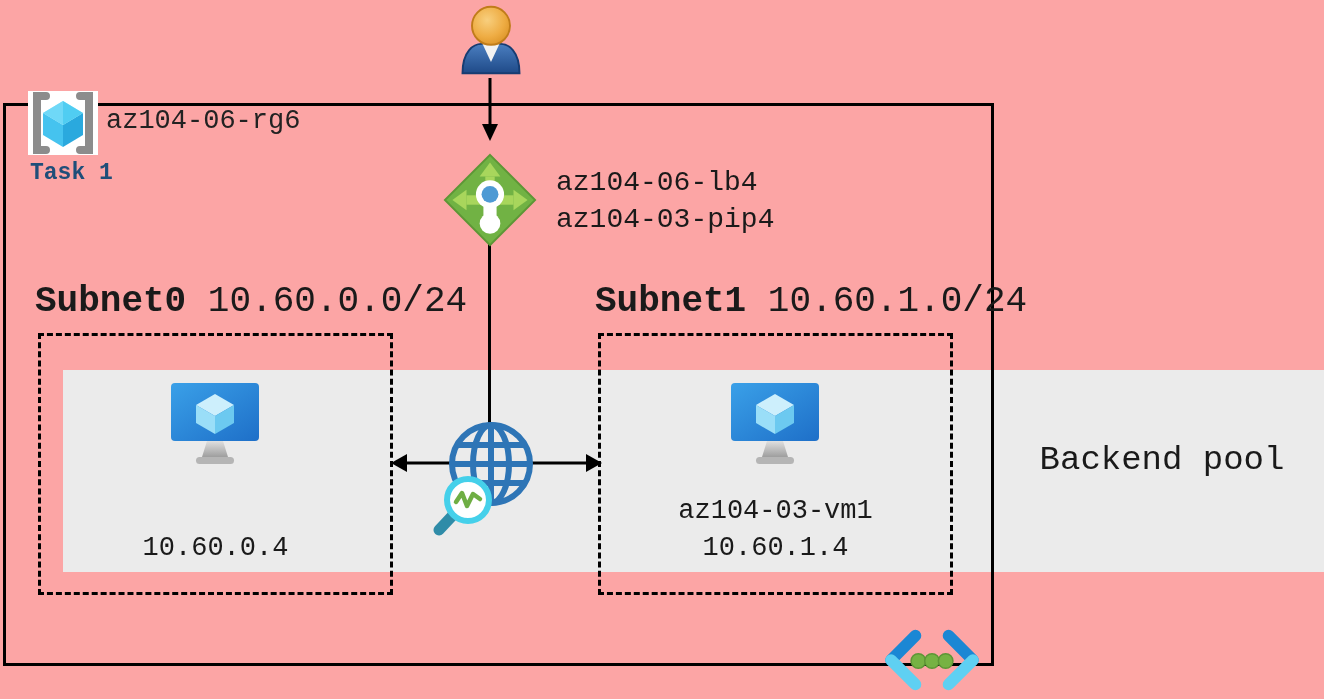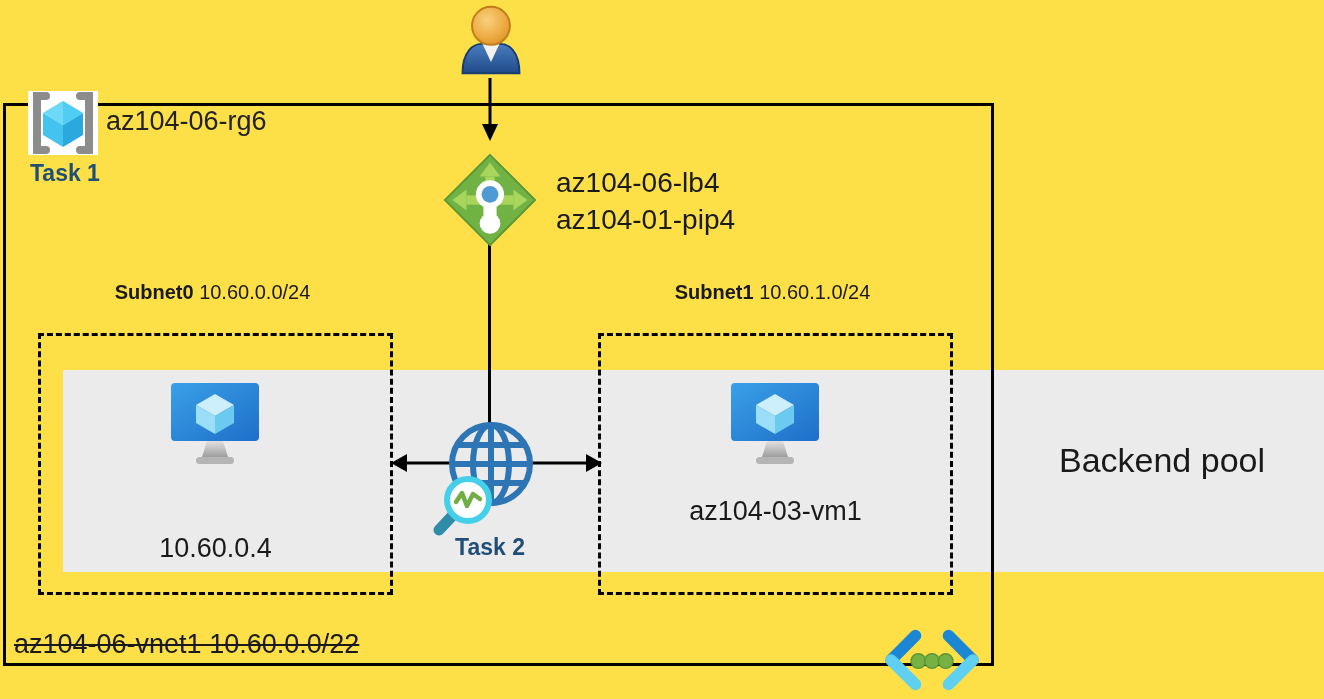--- a/index.html
+++ b/index.html
@@ -1,32 +1,32 @@
 <!DOCTYPE html>
 <html><head>
 <meta charset="utf-8">
 <style>
   html,body{margin:0;padding:0;background:#fff;}
   .canvas{
-    position:relative;width:1324px;height:699px;background:#fde047;overflow:hidden;
-    font-family:Liberation Sans, sans-serif;color:#1a1a1a;
+    position:relative;width:1324px;height:699px;background:#fca5a5;overflow:hidden;
+    font-family:Liberation Mono, monospace;color:#1a1a1a;
   }
   .abs{position:absolute;}
   .gray-band{left:63px;top:370px;width:1261px;height:202px;background:#ebebeb;z-index:1;}
   .rg-box{left:3px;top:103px;width:985px;height:557px;border:3px solid #000;z-index:2;background:transparent;}
   .dashed-box{border:3px dashed #000;z-index:3;background:transparent;}
   .subnet0-box{left:38px;top:333px;width:349px;height:256px;}
   .subnet1-box{left:598px;top:333px;width:349px;height:256px;}
   .label{z-index:5;white-space:nowrap;}
   .rg-label{left:106px;top:106px;font-size:27px;color:#222;}
   .task{font-size:23px;font-weight:bold;color:#1f4e79;}
   .task1{left:30px;top:160px;}
   .task2{left:400px;top:534px;width:180px;text-align:center;}
   .lb-labels{left:556px;top:164px;font-size:28px;line-height:37px;color:#1a1a1a;}
-  .subnet-label{top:281px;width:355px;text-align:center;font-size:20px;}
+  .subnet-label{top:281px;width:355px;text-align:center;font-size:36px;}
   .subnet-label b{font-weight:bold;}
   .subnet0-label{left:35px;}
   .subnet1-label{left:595px;}
   .vm-label{width:355px;text-align:center;font-size:27px;z-index:5;}
   .vm0-name{left:38px;top:496px;}
   .vm0-ip{left:38px;top:533px;}
   .vm1-name{left:598px;top:496px;}
   .vm1-ip{left:598px;top:533px;}
   .vnet-label{left:14px;top:629px;font-size:27px;z-index:5;text-decoration:line-through;text-decoration-thickness:2px;}
   .backend-label{left:1000px;top:441px;width:324px;text-align:center;font-size:34px;font-weight:400;color:#1a1a1a;z-index:4;}
@@ -98,21 +98,21 @@
           <rect x="25" y="45" width="16" height="10"></rect>
       </g>
       <rect x="43" y="45" width="14" height="30" fill="#fff"></rect>
       <circle cx="50" cy="44" r="15" fill="#fff"></circle>
       <circle cx="50" cy="75" r="11" fill="#fff"></circle>
       <circle cx="50" cy="44" r="9" fill="#4e9ad4"></circle>
     </svg>
   </div>
   <div class="abs label lb-labels">
     <div>az104-06-lb4</div>
-    <div>az104-01-pip4</div>
+    <div>az104-03-pip4</div>
   </div>
 
   <div class="abs line-v"></div>
 
   <div class="abs label subnet-label subnet0-label">
     <b>Subnet0</b>
     <span> 10.60.0.0/24</span>
   </div>
   <div class="abs label subnet-label subnet1-label">
     <b>Subnet1</b>
@@ -146,20 +146,21 @@
       <polygon points="48,13 67,24 48,35 29,24" fill="#cdeffc"></polygon>
       <polygon points="29,24 48,35 48,53 29,42" fill="#9adef8"></polygon>
       <polygon points="67,24 48,35 48,53 67,42" fill="#6cc9f0"></polygon>
       <polygon points="40,60 56,60 61,76 35,76" fill="url(#standG)"></polygon>
       <rect x="29" y="76" width="38" height="7" rx="3.5" fill="#b5b5b5"></rect>
     </svg>
   </div>
 
   <div class="abs label vm-label vm0-ip">10.60.0.4</div>
   <div class="abs label vm-label vm1-name">az104-03-vm1</div>
+  <div class="abs label vm-label vm1-ip">10.60.1.4</div>
 
   <div class="abs icon" style="left:390px;top:450px;z-index:4;">
     <svg width="213" height="26" viewBox="0 0 213 26">
       <line x1="16" y1="13" x2="197" y2="13" stroke="#000" stroke-width="3"></line>
       <polygon points="17,4 17,22 1,13" fill="#000"></polygon>
       <polygon points="196,4 196,22 212,13" fill="#000"></polygon>
     </svg>
   </div>
 
   <div class="abs icon" style="left:428px;top:412px;">
@@ -170,23 +171,21 @@
         <line x1="63" y1="13" x2="63" y2="91"></line>
         <line x1="24" y1="52" x2="102" y2="52"></line>
         <line x1="29" y1="33" x2="97" y2="33"></line>
         <line x1="29" y1="71" x2="97" y2="71"></line>
       </g>
       <line x1="26" y1="102" x2="11" y2="118" stroke="#2f8ca8" stroke-width="11" stroke-linecap="round"></line>
       <circle cx="40" cy="88" r="21" fill="#fff" stroke="#45d0ea" stroke-width="6"></circle>
       <polyline points="28,90 34,81 39,94 45,82 52,87" fill="none" stroke="#6fae44" stroke-width="4.5" stroke-linecap="round" stroke-linejoin="round"></polyline>
     </svg>
   </div>
-  <div class="abs label task task2">Task 2</div>
 
-  <div class="abs label vnet-label">az104-06-vnet1 10.60.0.0/22</div>
 
   <div class="abs icon" style="left:878px;top:623px;">
     <svg width="108" height="76" viewBox="0 0 110 78">
       <line x1="38" y1="13" x2="13" y2="38" stroke="#1b87d4" stroke-width="12" stroke-linecap="round"></line>
       <line x1="13" y1="38" x2="38" y2="63" stroke="#5fd0f2" stroke-width="12" stroke-linecap="round"></line>
       <line x1="72" y1="13" x2="97" y2="38" stroke="#1b87d4" stroke-width="12" stroke-linecap="round"></line>
       <line x1="97" y1="38" x2="72" y2="63" stroke="#5fd0f2" stroke-width="12" stroke-linecap="round"></line>
       <circle cx="41" cy="39" r="7.5" fill="#76b243" stroke="#5d9636" stroke-width="1.5"></circle>
       <circle cx="55" cy="39" r="7.5" fill="#76b243" stroke="#5d9636" stroke-width="1.5"></circle>
       <circle cx="69" cy="39" r="7.5" fill="#76b243" stroke="#5d9636" stroke-width="1.5"></circle>

